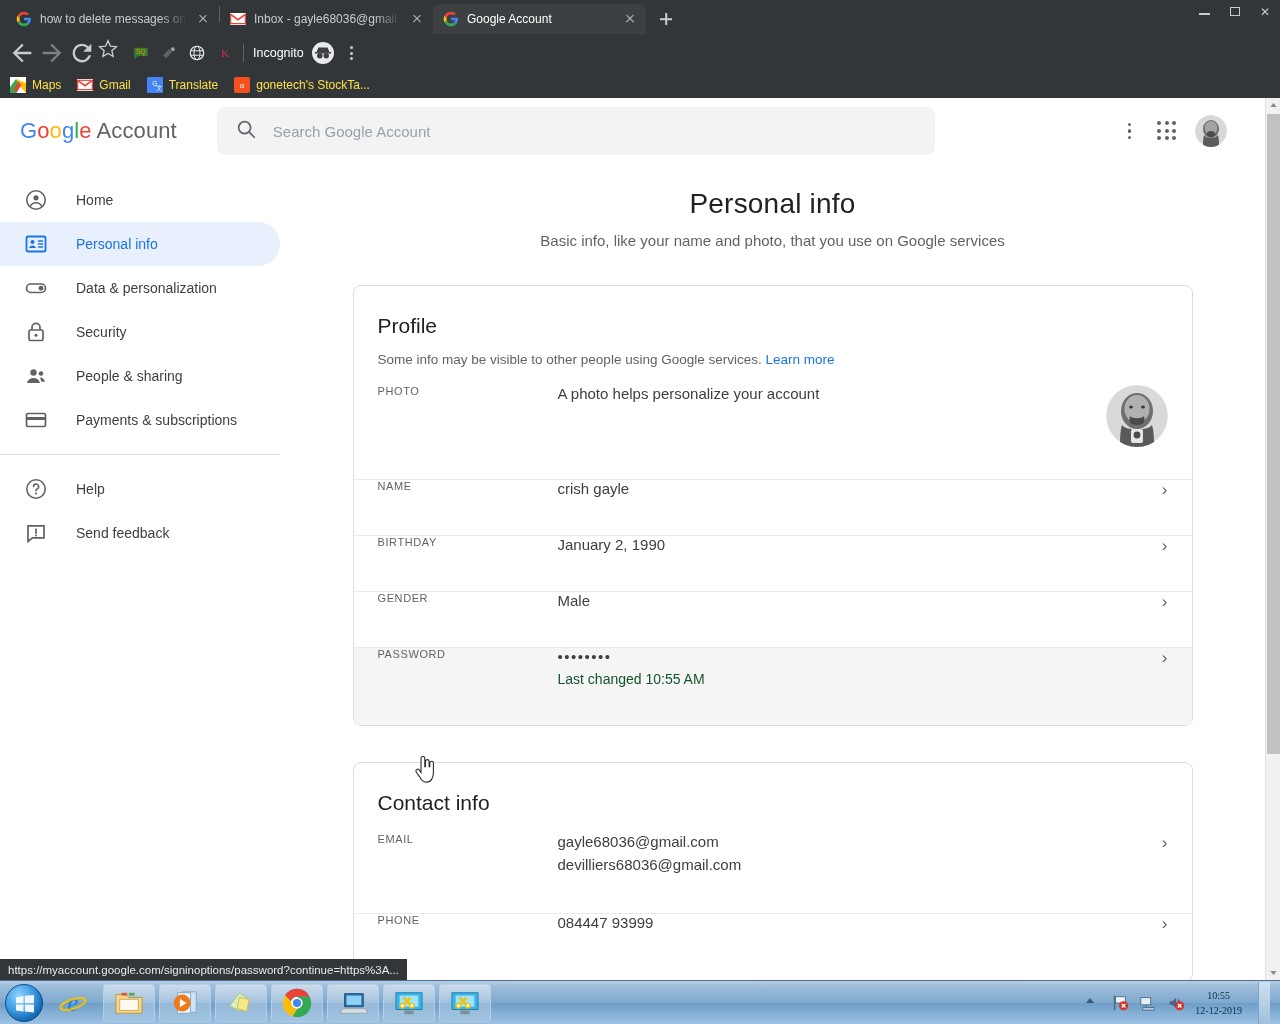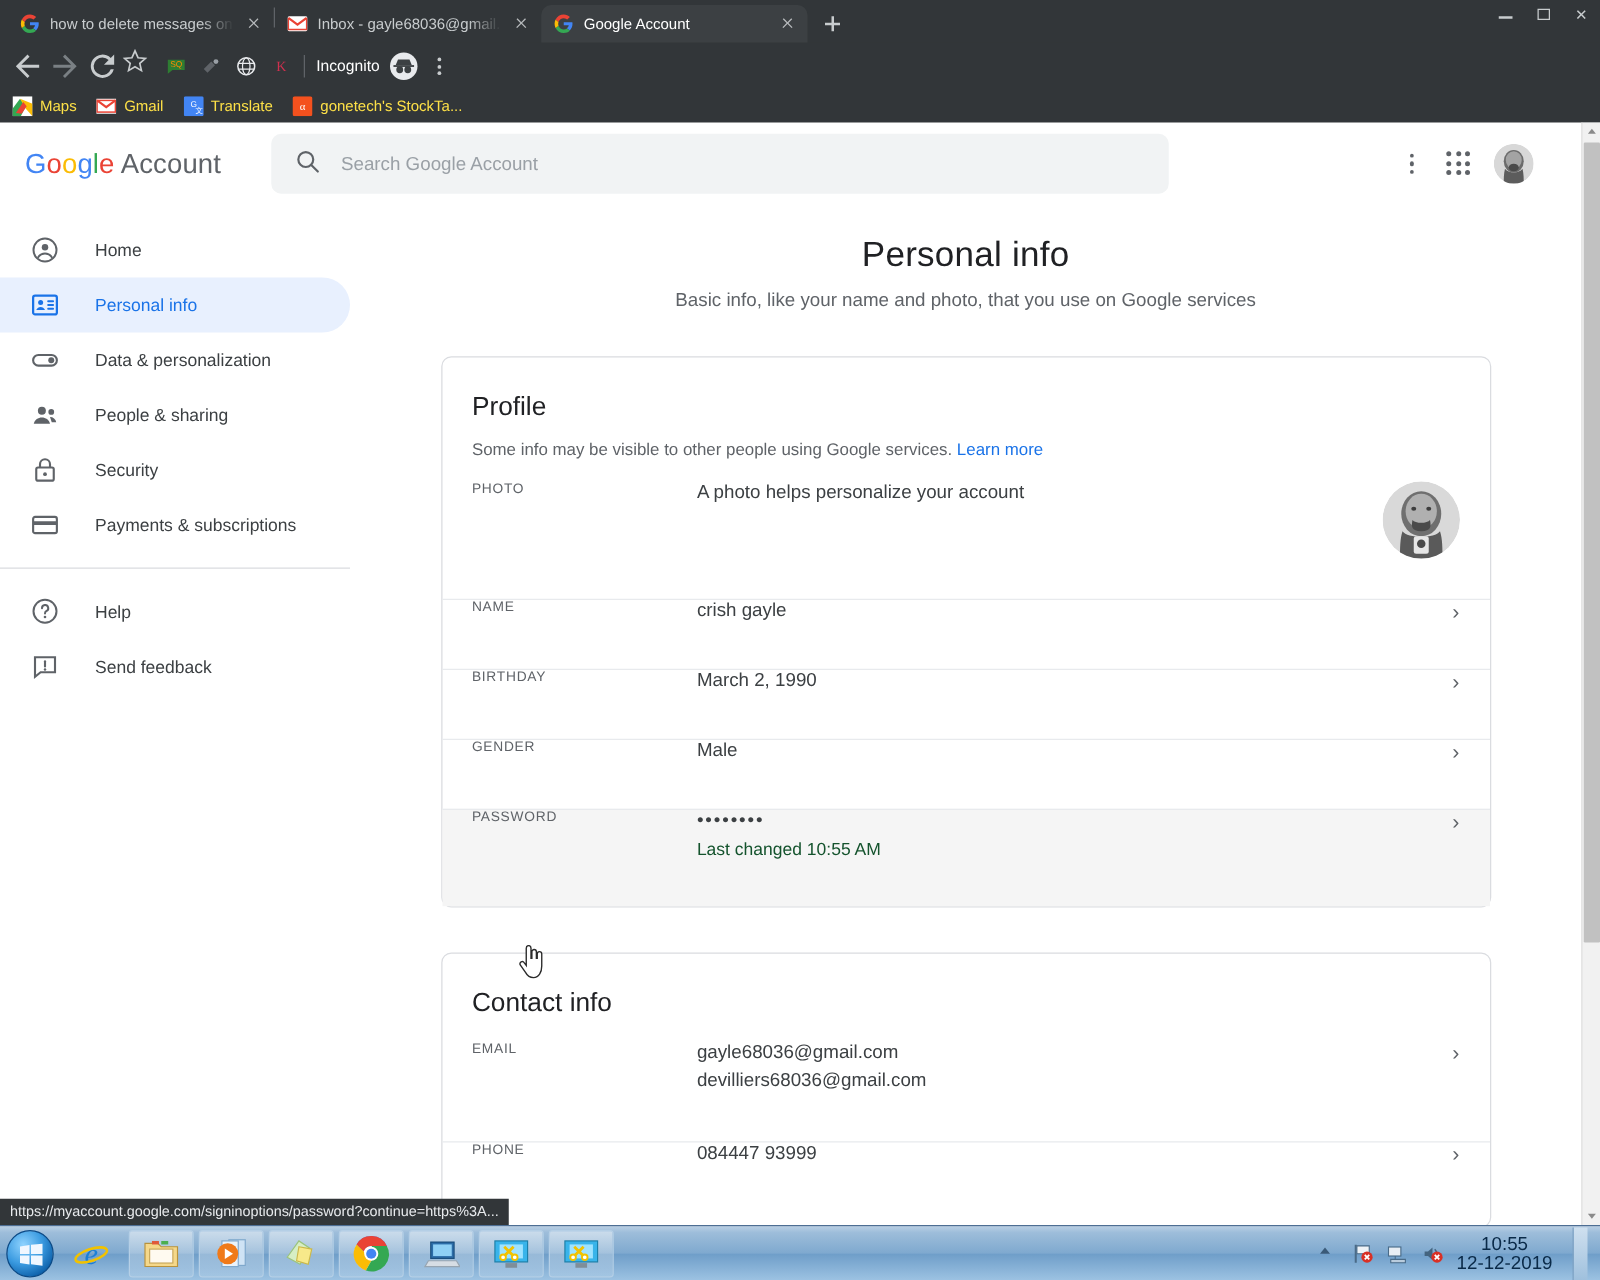--- a/index.html
+++ b/index.html
@@ -184,21 +184,21 @@
     border: 1px solid #0b4a86; position: relative; flex: 0 0 38px;
   }
   .tb-btn {
     width: 52px; height: 38px; margin-left: 4px; border: 1px solid #b5cfe6;
     border-radius: 3px; background: linear-gradient(to bottom, rgba(255,255,255,.45), rgba(255,255,255,.12));
     display: flex; align-items: center; justify-content: center; position: relative; flex: 0 0 52px;
   }
   .tb-btn.flat { border-color: transparent; background: transparent; }
   .tray { margin-left: auto; display: flex; align-items: center; gap: 10px; padding-right: 10px; height: 44px;}
   .tray-ico { width: 18px; height: 18px; position: relative; }
-  .clock { color: #0a2a48; font-size: 15px; text-align: center; line-height: 15px; }
+  .clock { color: #0a2a48; font-size: 10px; text-align: center; line-height: 15px; font-family: Liberation Serif, serif; }
   .showdesktop { width: 12px; height: 42px; border-left: 1px solid #7fa2c4; background: linear-gradient(to bottom,#cfe0ef,#9fc0dd); margin-left: 6px;}
 </style>
 </head>
 <body>
 
 <div class="browser">
 
   <div class="tabstrip">
 
     <div class="tab">
@@ -445,38 +445,38 @@
                   <rect x="2.5" y="8" width="19" height="8.5" rx="4.25" fill="none" stroke="#5f6368" stroke-width="1.7"></rect>
                   <circle cx="17" cy="12.25" r="2.4" fill="#5f6368"></circle>
                 </svg>
             </span>
             <span>Data &amp; personalization</span>
           </div>
 
           <div class="nav-item">
             <span class="nav-ico">
               <svg width="24" height="24" viewBox="0 0 24 24">
+                  <rect x="5" y="10" width="14" height="10.5" rx="1.4" fill="none" stroke="#5f6368" stroke-width="1.7"></rect>
+                  <path d="M8 10V7.4a4 4 0 0 1 8 0V10" fill="none" stroke="#5f6368" stroke-width="1.7"></path>
+                  <circle cx="12" cy="15.3" r="1.5" fill="#5f6368"></circle>
+                </svg>
+            </span>
+            <span>Security</span>
+          </div>
+
+          <div class="nav-item">
+            <span class="nav-ico">
+              <svg width="24" height="24" viewBox="0 0 24 24">
                   <circle cx="9.5" cy="8.5" r="3.2" fill="#5f6368"></circle>
                   <path d="M3 19c.8-3.3 3.4-5 6.5-5s5.7 1.7 6.5 5z" fill="#5f6368"></path>
                   <circle cx="17" cy="9.5" r="2.3" fill="#5f6368"></circle>
                   <path d="M16 13.5c2.6 0 4.4 1.6 5 4.3h-3.6" fill="#5f6368"></path>
                 </svg>
             </span>
             <span>People &amp; sharing</span>
-          </div>
-
-          <div class="nav-item">
-            <span class="nav-ico">
-              <svg width="24" height="24" viewBox="0 0 24 24">
-                  <rect x="5" y="10" width="14" height="10.5" rx="1.4" fill="none" stroke="#5f6368" stroke-width="1.7"></rect>
-                  <path d="M8 10V7.4a4 4 0 0 1 8 0V10" fill="none" stroke="#5f6368" stroke-width="1.7"></path>
-                  <circle cx="12" cy="15.3" r="1.5" fill="#5f6368"></circle>
-                </svg>
-            </span>
-            <span>Security</span>
           </div>
 
           <div class="nav-item">
             <span class="nav-ico">
               <svg width="24" height="24" viewBox="0 0 24 24">
                   <rect x="2.5" y="5.5" width="19" height="13" rx="1.6" fill="none" stroke="#5f6368" stroke-width="1.7"></rect>
                   <rect x="2.5" y="9" width="19" height="3" fill="#5f6368"></rect>
                 </svg>
             </span>
             <span>Payments &amp; subscriptions</span>
@@ -536,21 +536,21 @@
             </div>
 
             <div class="row">
               <div class="row-label">NAME</div>
               <div class="row-value">crish gayle</div>
               <div class="chev">›</div>
             </div>
 
             <div class="row">
               <div class="row-label">BIRTHDAY</div>
-              <div class="row-value">March 2, 1990</div>
+              <div class="row-value">January 2, 1990</div>
               <div class="chev">›</div>
             </div>
 
             <div class="row">
               <div class="row-label">GENDER</div>
               <div class="row-value">Male</div>
               <div class="chev">›</div>
             </div>
 
             <div class="row hovered" style="height:78px;">

